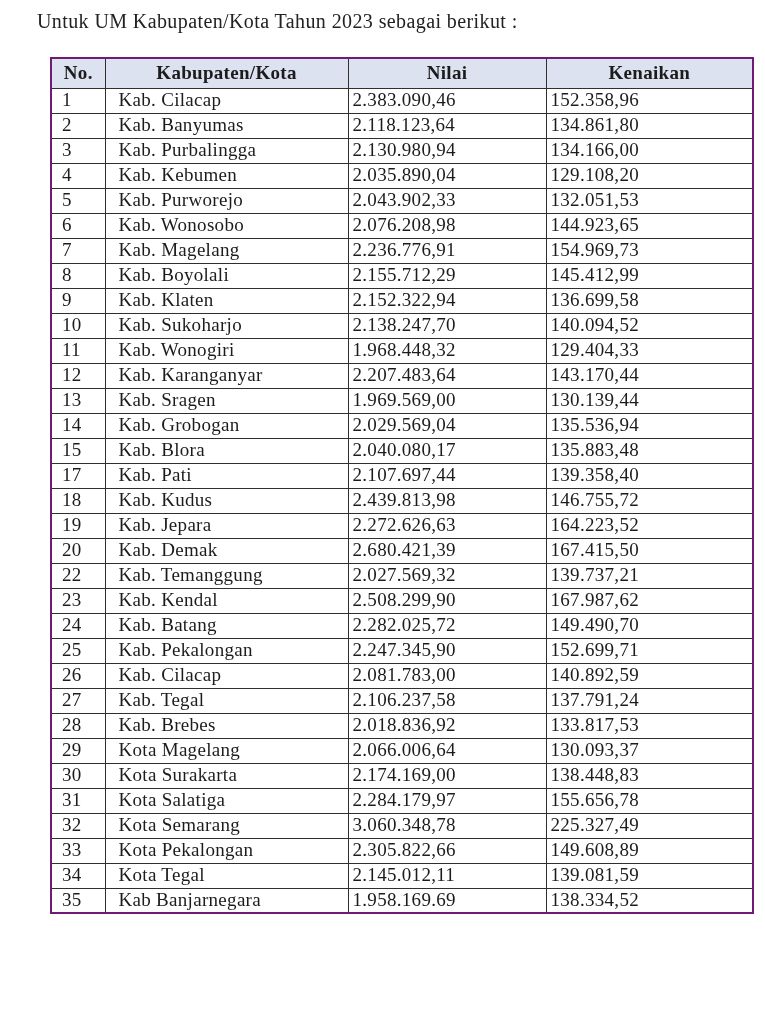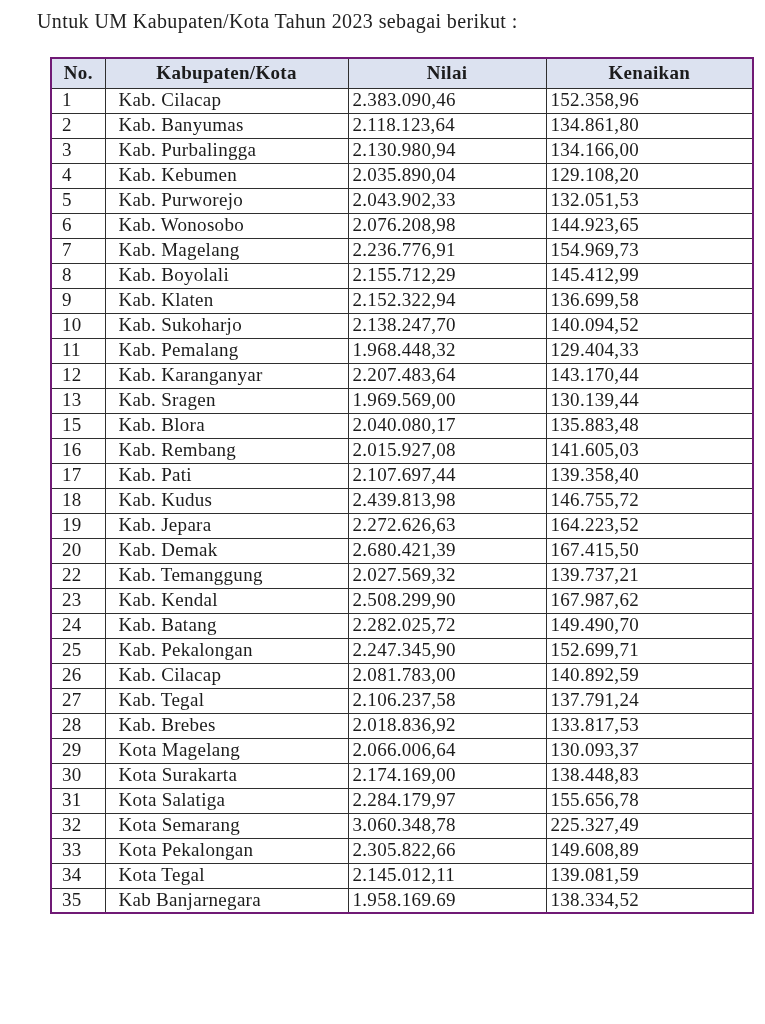--- a/index.html
+++ b/index.html
@@ -161,53 +161,53 @@
 
         <tr>
           <td class="c-no">10</td>
           <td class="c-kab">Kab. Sukoharjo</td>
           <td class="c-nilai">2.138.247,70</td>
           <td class="c-kenaikan">140.094,52</td>
         </tr>
 
         <tr>
           <td class="c-no">11</td>
-          <td class="c-kab">Kab. Pemalang</td>
+          <td class="c-kab">Kab. Wonogiri</td>
           <td class="c-nilai">1.968.448,32</td>
           <td class="c-kenaikan">129.404,33</td>
         </tr>
 
         <tr>
           <td class="c-no">12</td>
           <td class="c-kab">Kab. Karanganyar</td>
           <td class="c-nilai">2.207.483,64</td>
           <td class="c-kenaikan">143.170,44</td>
         </tr>
 
         <tr>
           <td class="c-no">13</td>
           <td class="c-kab">Kab. Sragen</td>
           <td class="c-nilai">1.969.569,00</td>
           <td class="c-kenaikan">130.139,44</td>
         </tr>
 
+        <tr>
+          <td class="c-no">14</td>
+          <td class="c-kab">Kab. Grobogan</td>
+          <td class="c-nilai">2.029.569,04</td>
+          <td class="c-kenaikan">135.536,94</td>
+        </tr>
 
         <tr>
           <td class="c-no">15</td>
           <td class="c-kab">Kab. Blora</td>
           <td class="c-nilai">2.040.080,17</td>
           <td class="c-kenaikan">135.883,48</td>
         </tr>
 
-        <tr>
-          <td class="c-no">16</td>
-          <td class="c-kab">Kab. Rembang</td>
-          <td class="c-nilai">2.015.927,08</td>
-          <td class="c-kenaikan">141.605,03</td>
-        </tr>
 
         <tr>
           <td class="c-no">17</td>
           <td class="c-kab">Kab. Pati</td>
           <td class="c-nilai">2.107.697,44</td>
           <td class="c-kenaikan">139.358,40</td>
         </tr>
 
         <tr>
           <td class="c-no">18</td>

